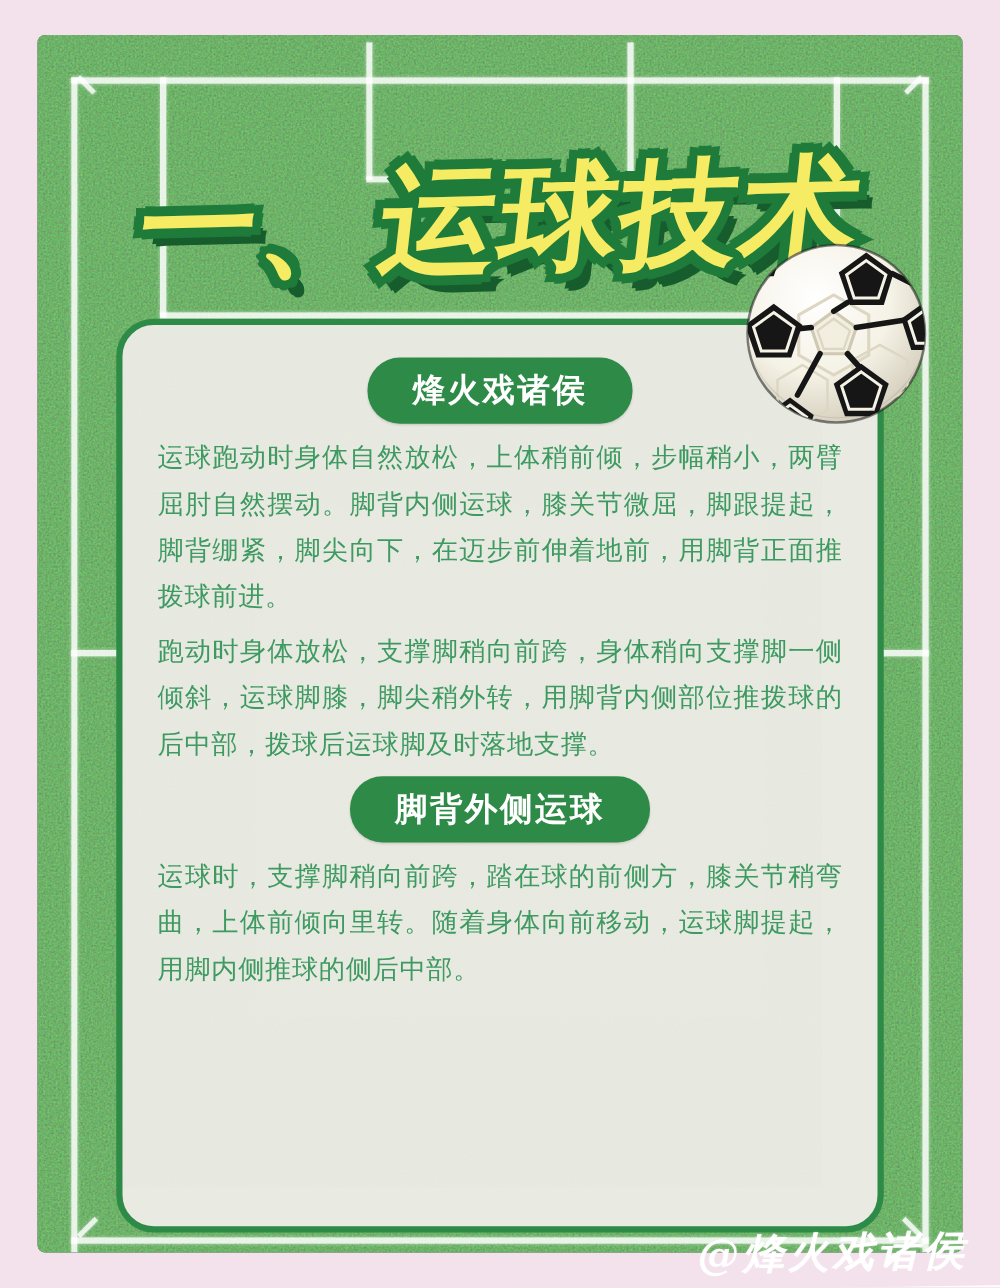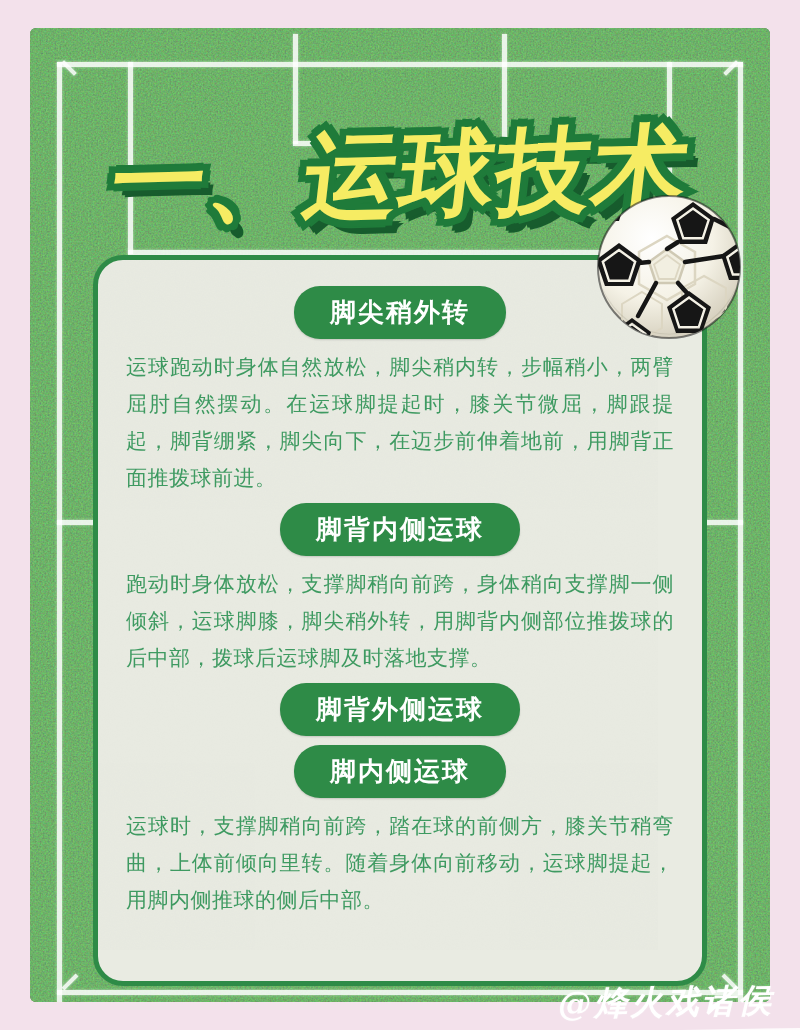--- a/index.html
+++ b/index.html
@@ -119,35 +119,33 @@
   <div class="card">
     <svg class="cardnoise" width="560" height="690">
       <filter id="cardNoise">
         <feTurbulence type="fractalNoise" baseFrequency="0.8" numOctaves="2" seed="3"></feTurbulence>
         <feColorMatrix type="matrix" values="0 0 0 0 0.55  0 0 0 0 0.58  0 0 0 0 0.52  0 0 0 0.5 0"></feColorMatrix>
       </filter>
       <rect width="560" height="690" filter="url(#cardNoise)"></rect>
     </svg>
 
     <div class="section">
-      <div class="pill">脚尖稍外转</div>
-      <p class="para">运球跑动时身体自然放松，脚尖稍内转，步幅稍小，两臂屈肘自然摆动。在运球脚提起时，膝关节微屈，脚跟提起，脚背绷紧，脚尖向下，在迈步前伸着地前，用脚背正面推拨球前进。</p>
-    </div>
-
-    <div class="section">
-      <div class="pill">脚背内侧运球</div>
+      <div class="pill">烽火戏诸侯</div>
+      <p class="para">运球跑动时身体自然放松，上体稍前倾，步幅稍小，两臂屈肘自然摆动。脚背内侧运球，膝关节微屈，脚跟提起，脚背绷紧，脚尖向下，在迈步前伸着地前，用脚背正面推拨球前进。</p>
+    </div>
+
+    <div class="section">
       <p class="para">跑动时身体放松，支撑脚稍向前跨，身体稍向支撑脚一侧倾斜，运球脚膝，脚尖稍外转，用脚背内侧部位推拨球的后中部，拨球后运球脚及时落地支撑。</p>
     </div>
 
     <div class="section">
       <div class="pill">脚背外侧运球</div>
     </div>
 
     <div class="section">
-      <div class="pill">脚内侧运球</div>
       <p class="para">运球时，支撑脚稍向前跨，踏在球的前侧方，膝关节稍弯曲，上体前倾向里转。随着身体向前移动，运球脚提起，用脚内侧推球的侧后中部。</p>
     </div>
   </div>
 
   <svg class="ball" width="150" height="150" viewBox="0 0 150 150">
     <defs>
       <radialGradient id="ballGrad" cx="38%" cy="30%" r="78%">
         <stop offset="0%" stop-color="#ffffff"></stop>
         <stop offset="55%" stop-color="#f5f2e6"></stop>
         <stop offset="100%" stop-color="#cfc9b6"></stop>

